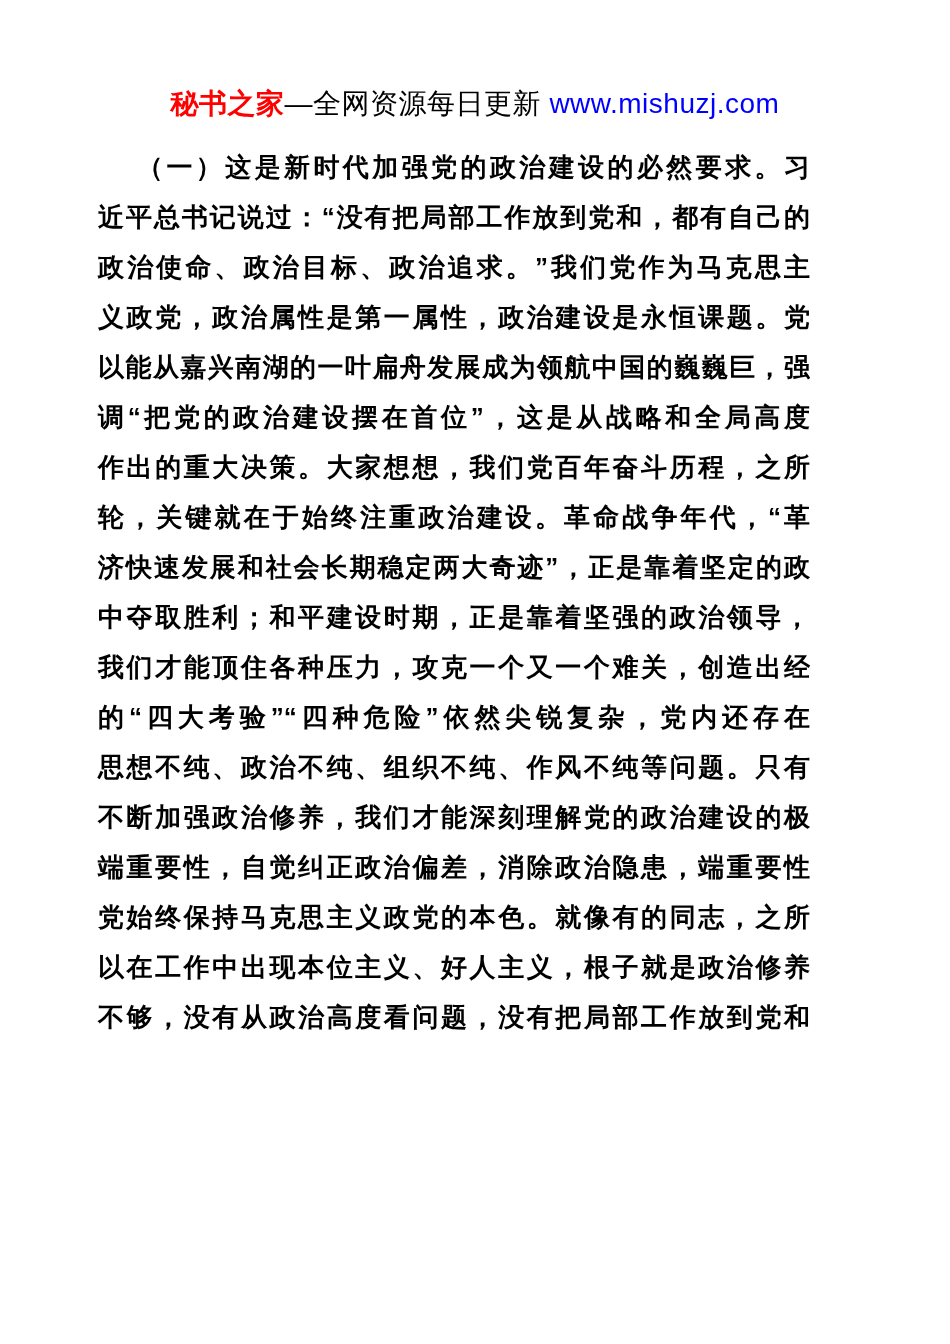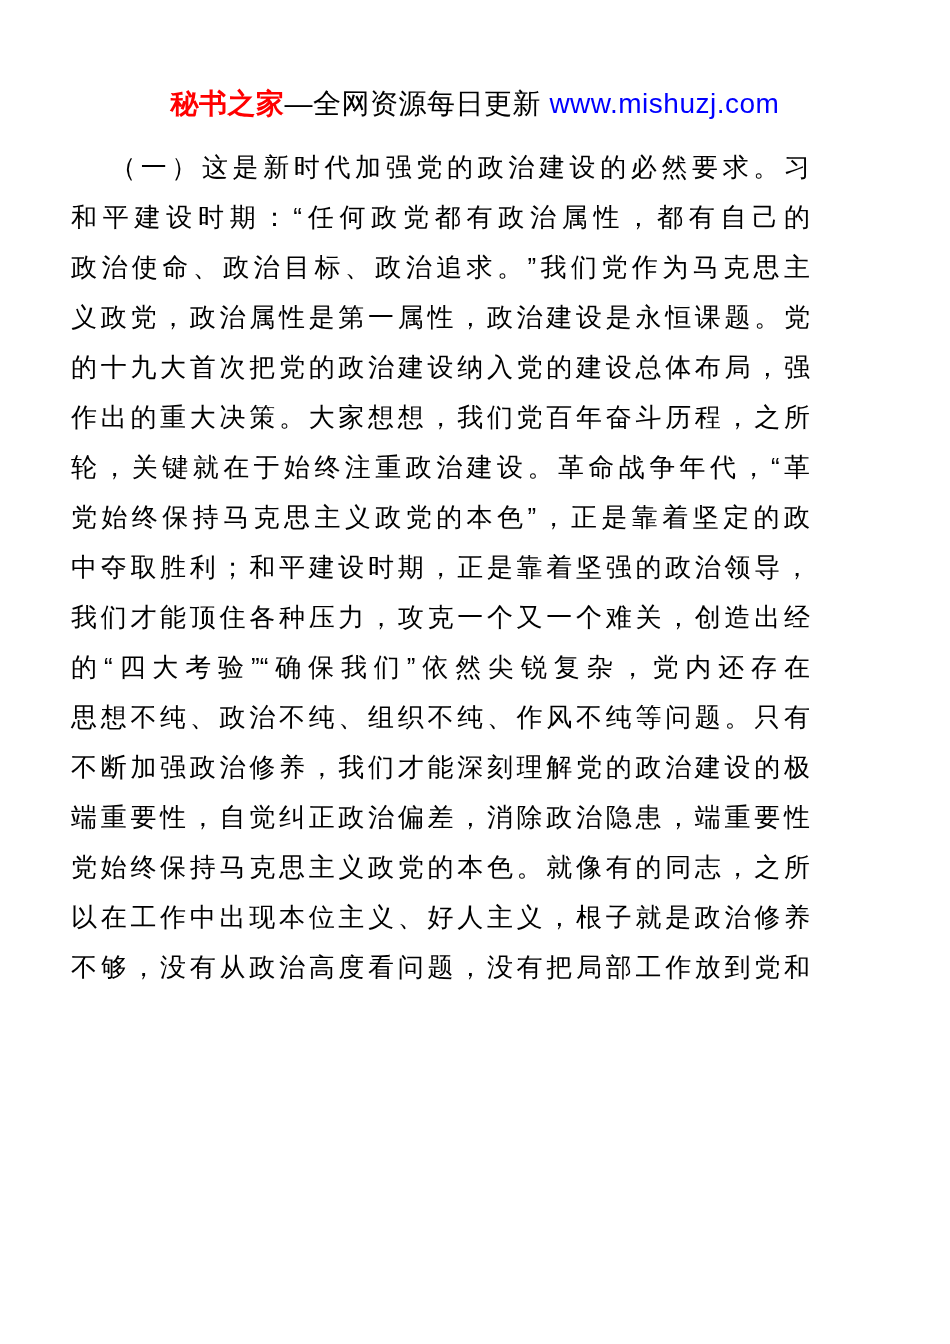--- a/index.html
+++ b/index.html
@@ -29,22 +29,23 @@
   }
   .site-header .tagline {
     color: #000000;
   }
   .site-header .url {
     color: #0000ff;
     text-decoration: none;
     cursor: pointer;
   }
   .content {
-    margin: 18px 140px 0 71px; 
+    margin: 18px 140px 0 98px; 
     color: #000000;
+    font-weight: bold;
   }
   .line {
     font-size: 26px;
     line-height: 50px;
     height: 50px;
     text-align: justify;
     text-align-last: justify;
     text-justify: inter-character;
     color: #000000;
   }
@@ -56,30 +57,31 @@
 <body>
 
 <div class="page">
 
   <div class="site-header">
     <span class="brand">秘书之家</span><span class="tagline">—全网资源每日更新 </span><a class="url">www.mishuzj.com</a>
   </div>
 
   <div class="content">
     <div class="line indent">（一）这是新时代加强党的政治建设的必然要求。习</div>
-    <div class="line">和平建设时期：“任何政党都有政治属性，都有自己的</div>
+    <div class="line">近平总书记说过：“没有把局部工作放到党和，都有自己的</div>
     <div class="line">政治使命、政治目标、政治追求。”我们党作为马克思主</div>
     <div class="line">义政党，政治属性是第一属性，政治建设是永恒课题。党</div>
-    <div class="line">的十九大首次把党的政治建设纳入党的建设总体布局，强</div>
+    <div class="line">以能从嘉兴南湖的一叶扁舟发展成为领航中国的巍巍巨，强</div>
+    <div class="line">调“把党的政治建设摆在首位”，这是从战略和全局高度</div>
     <div class="line">作出的重大决策。大家想想，我们党百年奋斗历程，之所</div>
     <div class="line">轮，关键就在于始终注重政治建设。革命战争年代，“革</div>
-    <div class="line">党始终保持马克思主义政党的本色”，正是靠着坚定的政</div>
+    <div class="line">济快速发展和社会长期稳定两大奇迹”，正是靠着坚定的政</div>
     <div class="line">中夺取胜利；和平建设时期，正是靠着坚强的政治领导，</div>
     <div class="line">我们才能顶住各种压力，攻克一个又一个难关，创造出经</div>
-    <div class="line">的“四大考验”“确保我们”依然尖锐复杂，党内还存在</div>
+    <div class="line">的“四大考验”“四种危险”依然尖锐复杂，党内还存在</div>
     <div class="line">思想不纯、政治不纯、组织不纯、作风不纯等问题。只有</div>
     <div class="line">不断加强政治修养，我们才能深刻理解党的政治建设的极</div>
     <div class="line">端重要性，自觉纠正政治偏差，消除政治隐患，端重要性</div>
     <div class="line">党始终保持马克思主义政党的本色。就像有的同志，之所</div>
     <div class="line">以在工作中出现本位主义、好人主义，根子就是政治修养</div>
     <div class="line">不够，没有从政治高度看问题，没有把局部工作放到党和</div>
   </div>
 
 </div>
 

